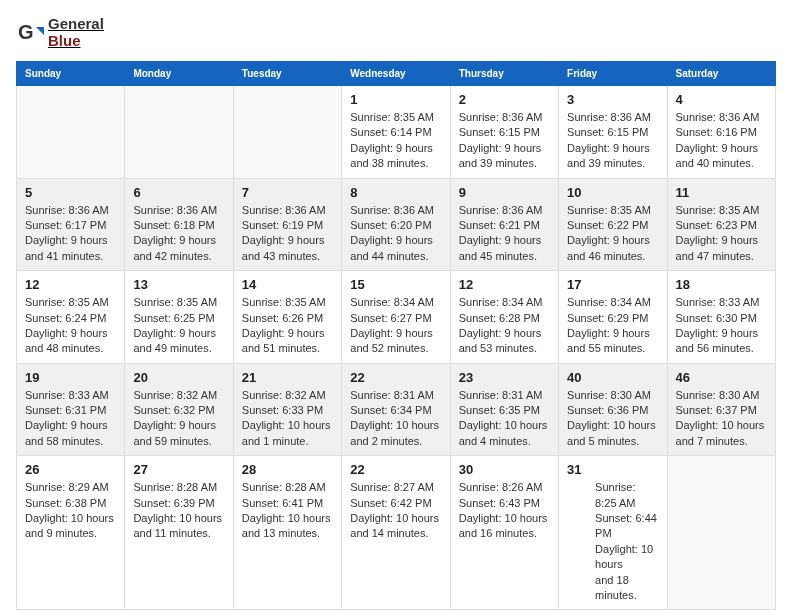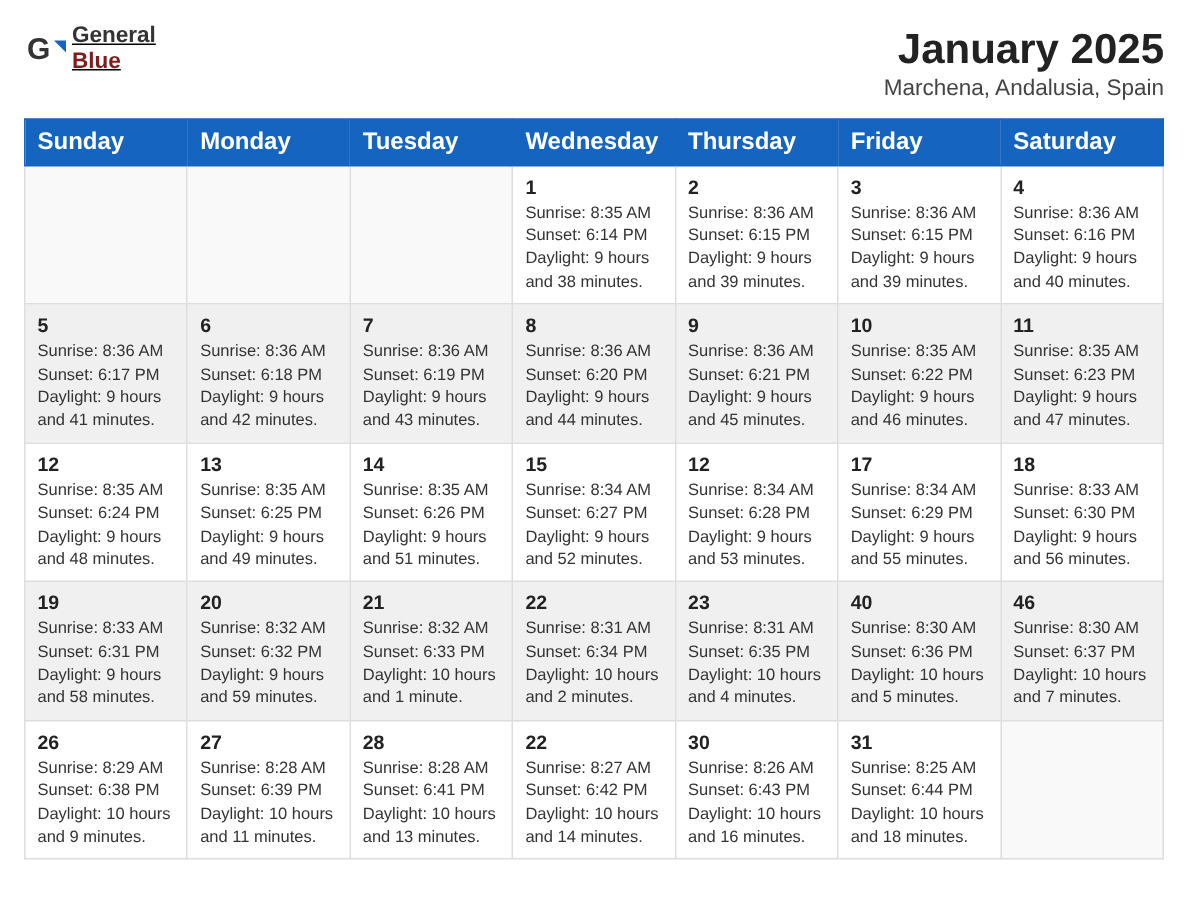--- a/index.html
+++ b/index.html
@@ -50,21 +50,21 @@
     .calendar {
       width: 100%;
       border-collapse: collapse;
       border: 1px solid #ccc;
     }
     .calendar th {
       background: #1565c0;
       color: #fff;
       text-align: left;
       padding: 6px 8px;
-      font-size: 16px;
+      font-size: 10px;
       font-weight: bold;
       border: 1px solid #1565c0;
       margin-top: 20px;
     }
     .calendar td {
       vertical-align: top;
       padding: 6px 8px;
       border: 1px solid #ddd;
       font-size: 11px;
       color: #333;
@@ -97,24 +97,20 @@
   <div class="logo">
     <svg class="logo-icon" viewBox="0 0 28 28">
       <text x="2" y="20" font-size="20" font-family="Arial" font-weight="bold" fill="#333">G</text>
       <polygon points="20,8 28,8 28,16" fill="#1565c0"></polygon>
     </svg>
     <div class="logo-text">
       <span class="logo-general">General</span><br>
       <span class="logo-blue">Blue</span>
     </div>
   </div>
-  <div class="title-area">
-    <h1>January 2025</h1>
-    <h2>Marchena, Andalusia, Spain</h2>
-  </div>
 </div>
 
 <table class="calendar">
   <thead>
     <tr>
     <th>Sunday</th>
         <th>Monday</th>
         <th>Tuesday</th>
         <th>Wednesday</th>
         <th>Thursday</th>
@@ -340,21 +336,21 @@
         </td>
         <td>
           <div class="day-number">30</div>
           <div class="day-info" style="white-space: pre-line;">Sunrise: 8:26 AM
 Sunset: 6:43 PM
 Daylight: 10 hours
 and 16 minutes.</div>
         </td>
         <td>
           <div class="day-number">31</div>
-          <div class="day-info" style="white-space: pre-line;">Sunrise: 8:25 AM
+          <div class="day-info" style="white-space: pre-line; margin-left: 28px;">Sunrise: 8:25 AM
 Sunset: 6:44 PM
 Daylight: 10 hours
 and 18 minutes.</div>
         </td>
         <td class="empty"></td>
       </tr>
     </tbody>
 </table>
 
 </body></html>

